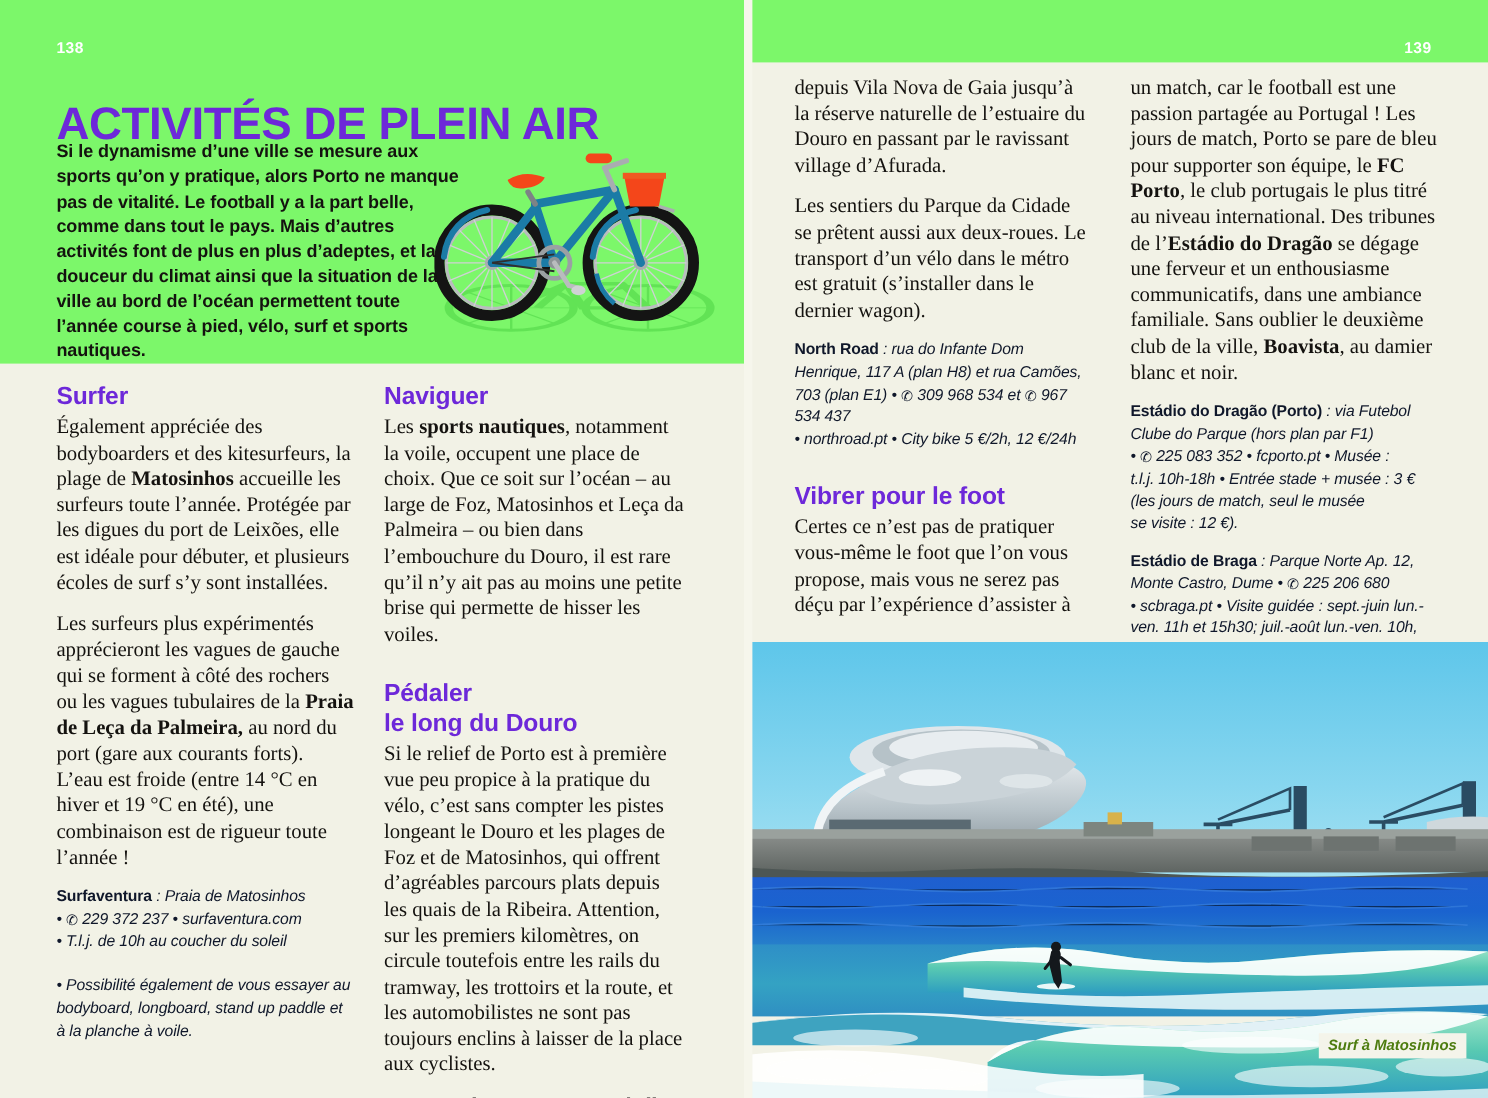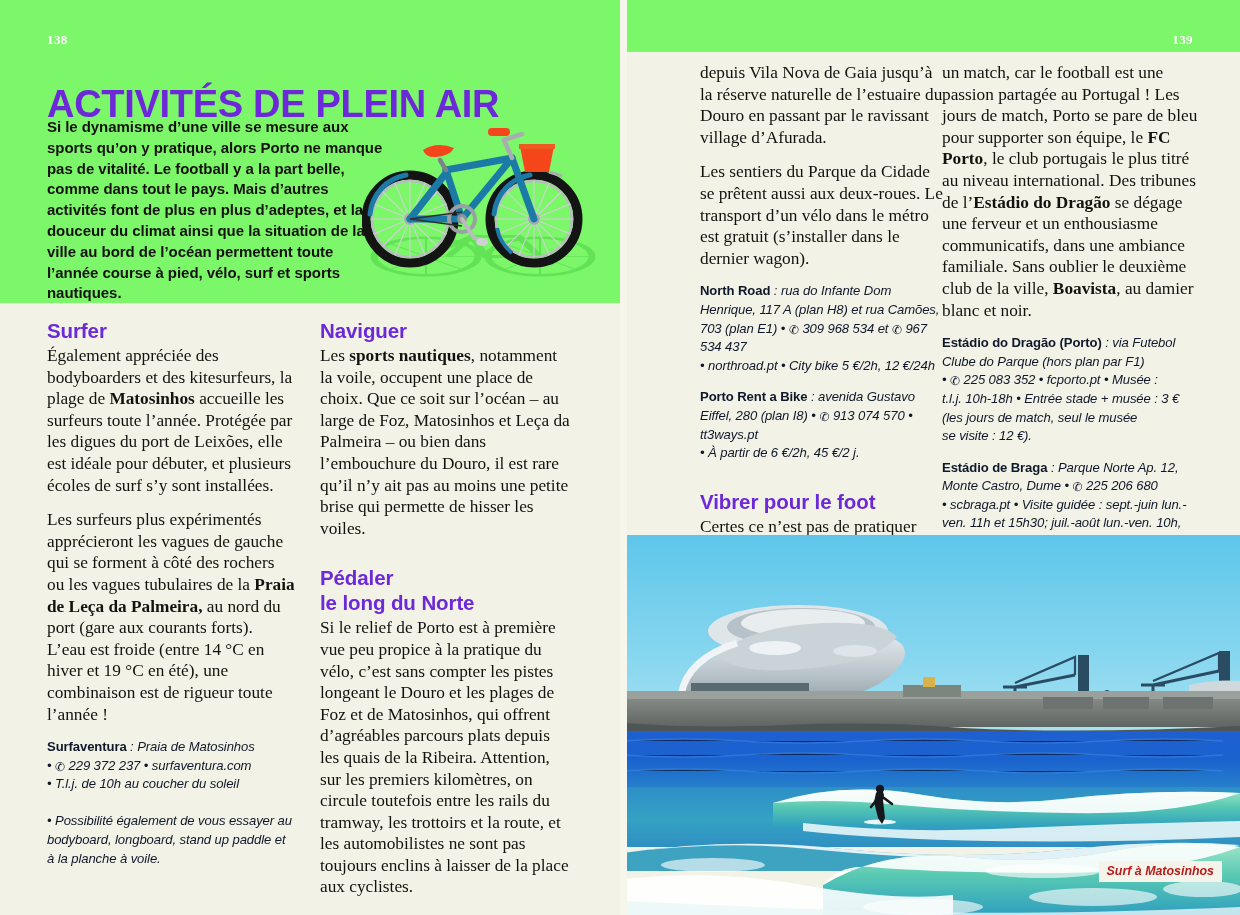--- a/index.html
+++ b/index.html
@@ -48,21 +48,21 @@
     left: 625px;
     top: 0;
     width: 615px;
     height: 52px;
     background: #7cf76a;
     z-index: 2;
   }
 
   .folio {
     position: absolute;
-    font-family: Liberation Serif, serif;
+    font-family: Liberation Sans, sans-serif;
     font-weight: bold;
     font-size: 13px;
     color: #ffffff;
     letter-spacing: 0.4px;
     z-index: 5;
   }
   .folio-left { left: 47px; top: 32px; }
   .folio-right { right: 47px; top: 32px; }
 
   .chapter-title {
@@ -103,21 +103,21 @@
     z-index: 3;
   }
 
   
   .col {
     position: absolute;
     z-index: 3;
   }
   .col-1 { left: 47px;  top: 318px; width: 248px; }
   .col-2 { left: 320px; top: 318px; width: 250px; }
-  .col-3 { left: 662px; top: 62px;  width: 246px; margin-left: 38px; }
+  .col-3 { left: 662px; top: 62px;  width: 246px; }
   .col-4 { left: 942px; top: 62px;  width: 256px; }
 
   h2.sec {
     margin: 0 0 2px 0;
     font-family: "Liberation Sans", sans-serif;
     font-weight: bold;
     font-size: 20.5px;
     line-height: 25px;
     color: #6d28d9;
     letter-spacing: -0.1px;
@@ -173,21 +173,21 @@
     height: 380px;
     overflow: hidden;
     z-index: 3;
   }
   .photo svg { display: block; }
   .caption {
     position: absolute;
     right: 18px;
     bottom: 33px;
     background: #f4f4ea;
-    color: #b91c1c;
+    color: #4d7c0f;
     font-family: "Liberation Sans", sans-serif;
     font-style: italic;
     font-weight: bold;
     font-size: 12.4px;
     padding: 3px 8px 4px 8px;
     z-index: 6;
     white-space: nowrap;
   }
 </style>
 </head>
@@ -298,36 +298,32 @@
       <span>• T.l.j. de 10h au coucher du soleil</span><br>
       <br>
       <span>• Possibilité également de vous essayer au bodyboard, longboard, stand up paddle et à la planche à voile.</span>
     </div>
   </div>
 
   <div class="col col-2">
     <h2 class="sec">Naviguer</h2>
     <p class="body"><span>Les </span><b>sports nautiques</b><span>, notamment la voile, occupent une place de choix. Que ce soit sur l’océan – au large de Foz, Matosinhos et Leça da Palmeira – ou bien dans l’embouchure du Douro, il est rare qu’il n’y ait pas au moins une petite brise qui permette de hisser les voiles.</span></p>
 
-    <h2 class="sec mt"><span>Pédaler</span><br><span>le long du Norte</span></h2>
+    <h2 class="sec mt"><span>Pédaler</span><br><span>le long du Douro</span></h2>
     <p class="body">Si le relief de Porto est à première vue peu propice à la pratique du vélo, c’est sans compter les pistes longeant le Douro et les plages de Foz et de Matosinhos, qui offrent d’agréables parcours plats depuis les quais de la Ribeira. Attention, sur les premiers kilomètres, on circule toutefois entre les rails du tramway, les trottoirs et la route, et les automobilistes ne sont pas toujours enclins à laisser de la place aux cyclistes.</p>
     <p class="body">La rive sud permet aussi une belle échappée à deux-roues</p>
   </div>
 
   <div class="col col-3">
     <p class="body">depuis Vila Nova de Gaia jusqu’à la réserve naturelle de l’estuaire du Douro en passant par le ravissant village d’Afurada.</p>
     <p class="body">Les sentiers du Parque da Cidade se prêtent aussi aux deux-roues. Le transport d’un vélo dans le métro est gratuit (s’installer dans le dernier wagon).</p>
 
     <div class="infoblock">
       <span class="nm">North Road</span><span> : rua do Infante Dom Henrique, 117 A (plan H8) et rua Camões, 703 (plan E1) • </span><span class="phone">✆</span><span> 309 968 534 et </span><span class="phone">✆</span><span> 967 534 437</span><br>
       <span>• northroad.pt • City bike 5 €/2h, 12 €/24h</span>
-    </div>
-    <div class="infoblock">
-      <span class="nm">Porto Rent a Bike</span><span> : avenida Gustavo Eiffel, 280 (plan I8) • </span><span class="phone">✆</span><span> 913 074 570 • tt3ways.pt</span><br>
-      <span>• À partir de 6 €/2h, 45 €/2 j.</span>
     </div>
 
     <h2 class="sec mt">Vibrer pour le foot</h2>
     <p class="body">Certes ce n’est pas de pratiquer vous-même le foot que l’on vous propose, mais vous ne serez pas déçu par l’expérience d’assister à</p>
   </div>
 
   <div class="col col-4">
     <p class="body"><span>un match, car le football est une passion partagée au Portugal ! Les jours de match, Porto se pare de bleu pour supporter son équipe, le </span><b>FC Porto</b><span>, le club portugais le plus titré au niveau international. Des tribunes de l’</span><b>Estádio do Dragão</b><span> se dégage une ferveur et un enthousiasme communicatifs, dans une ambiance familiale. Sans oublier le deuxième club de la ville, </span><b>Boavista</b><span>, au damier blanc et noir.</span></p>
 
     <div class="infoblock">

